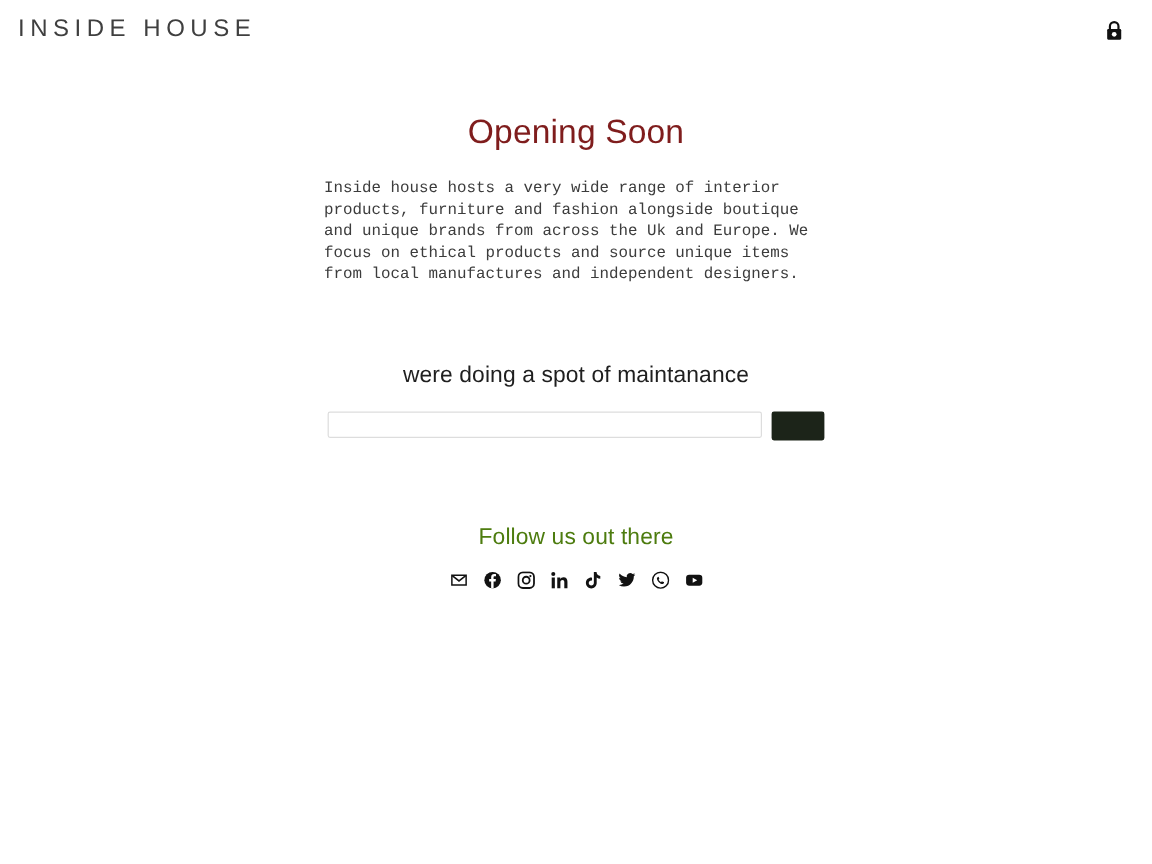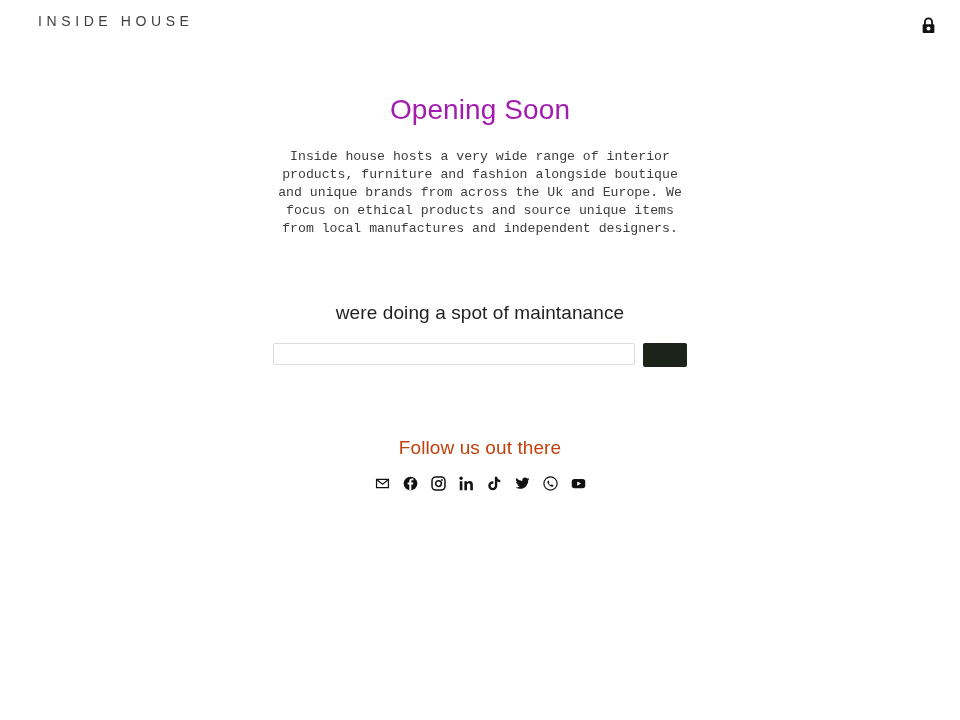--- a/index.html
+++ b/index.html
@@ -18,24 +18,24 @@
   }
 
   
   .site-header {
     position: relative;
     height: 47px;
     width: 100%;
   }
   .logo {
     position: absolute;
-    left: 38px;
+    left: 15px;
     top: 13px;
     font-family: "Liberation Sans", sans-serif;
-    font-size: 14px;
+    font-size: 20px;
     font-weight: 400;
     letter-spacing: 4.6px;
     color: #3f3f3f;
     white-space: nowrap;
     text-decoration: none;
   }
   .lock-btn {
     position: absolute;
     right: 18px;
     top: 11px;
@@ -57,32 +57,32 @@
     text-align: center;
   }
 
   .heading-1 {
     margin: 0;
     padding-top: 46px;
     font-family: "Liberation Sans", sans-serif;
     font-size: 28px;
     font-weight: 400;
     line-height: 1.2;
-    color: #a21caf;
+    color: #7f1d1d;
     letter-spacing: 0.1px;
   }
 
   .intro {
     width: 420px;
     margin: 21px auto 0;
     font-family: "Liberation Mono", monospace;
     font-size: 13.2px;
     line-height: 18px;
     color: #3c3c3c;
-    text-align: center;
+    text-align: left;
   }
 
   .heading-2 {
     margin: 16px;
     padding-top: 48px;
     font-family: "Liberation Sans", sans-serif;
     font-size: 19px;
     font-weight: 400;
     color: #1f1f1f;
     letter-spacing: 0.1px;
@@ -124,21 +124,21 @@
     overflow: hidden;
   }
 
   
   .heading-3 {
     margin: 0;
     padding-top: 70px;
     font-family: "Liberation Sans", sans-serif;
     font-size: 19px;
     font-weight: 400;
-    color: #c2410c;
+    color: #4d7c0f;
     letter-spacing: 0.1px;
   }
   .social-row {
     margin-top: 17px;
     display: flex;
     justify-content: center;
     align-items: center;
     gap: 13px;
   }
   .social-link {

